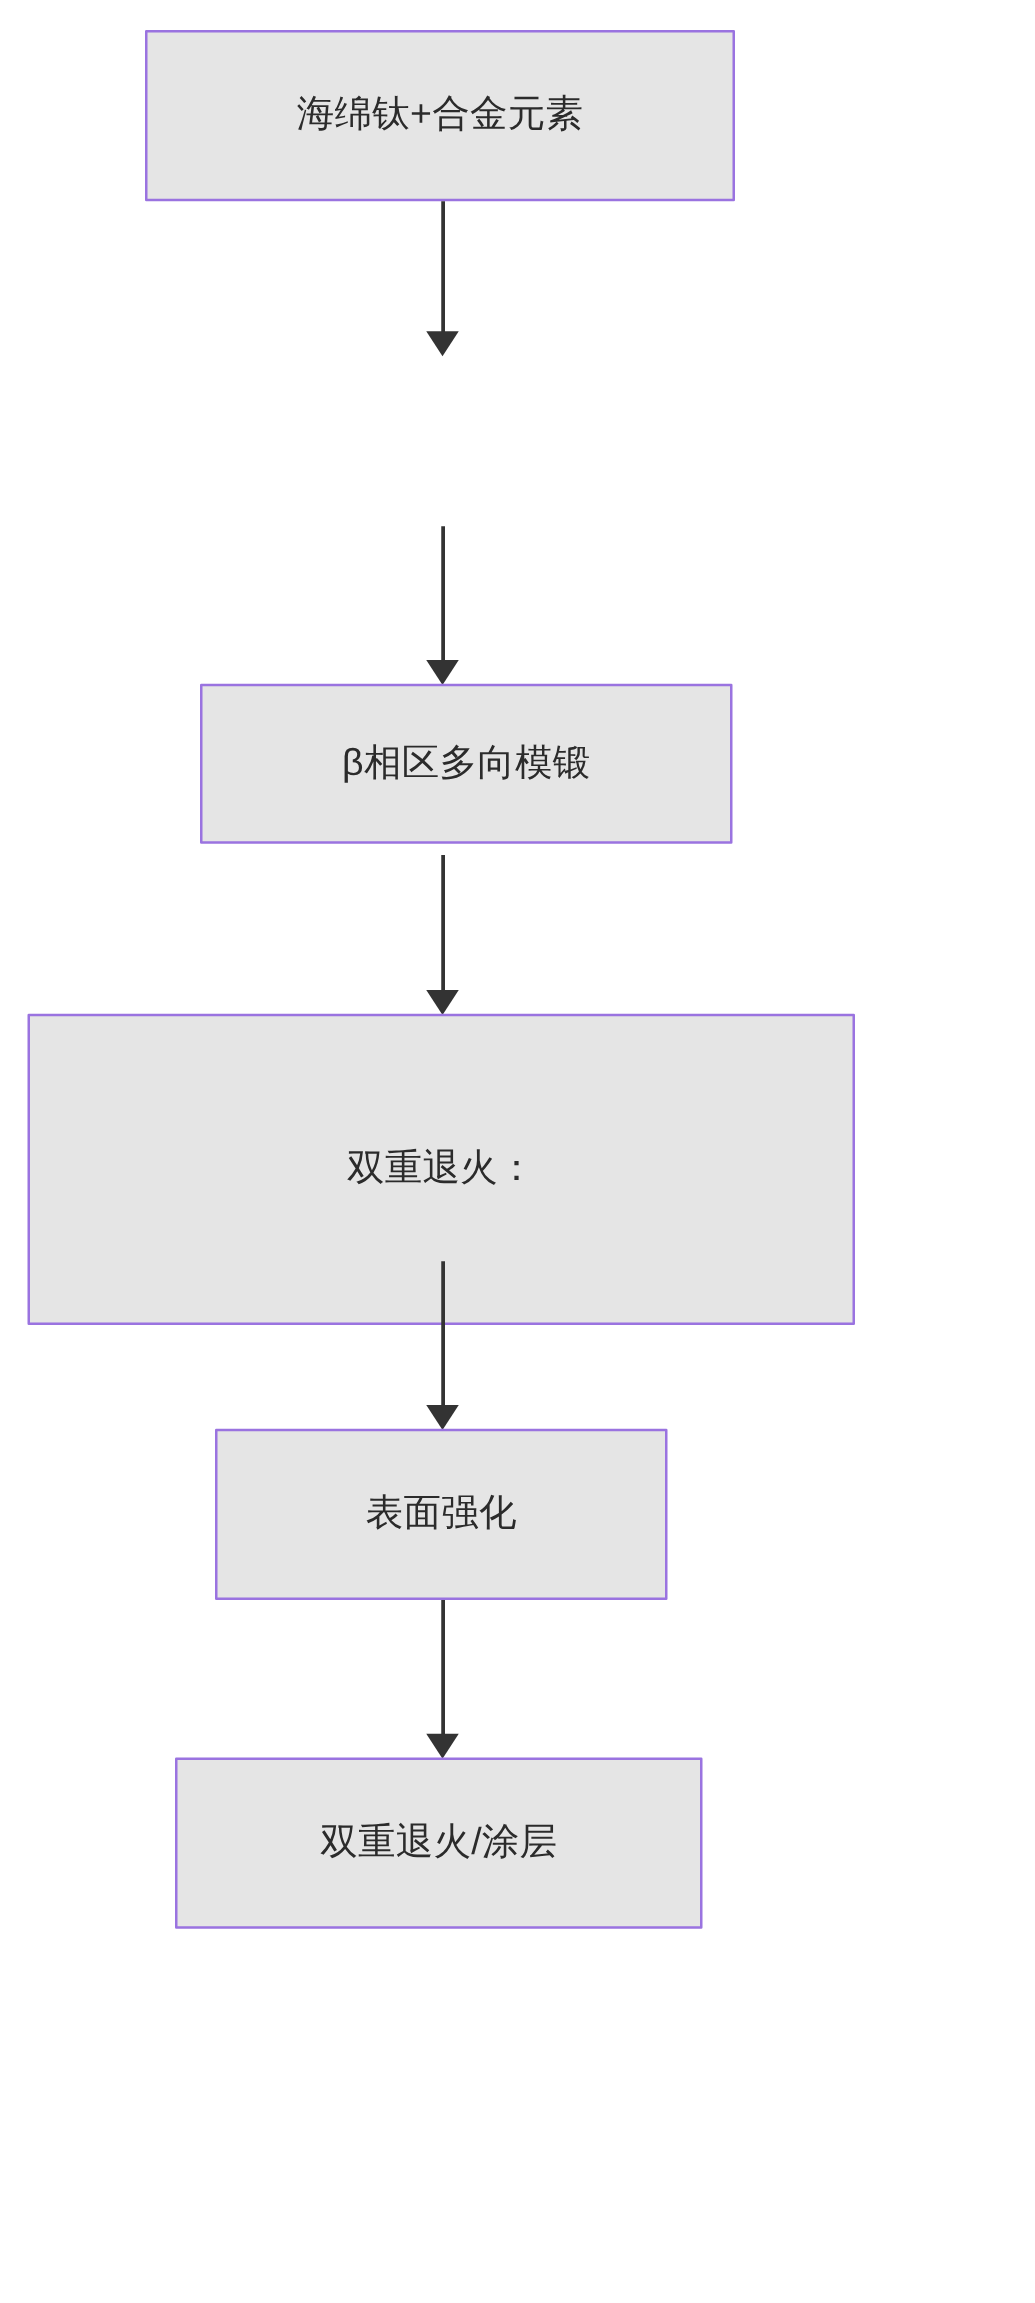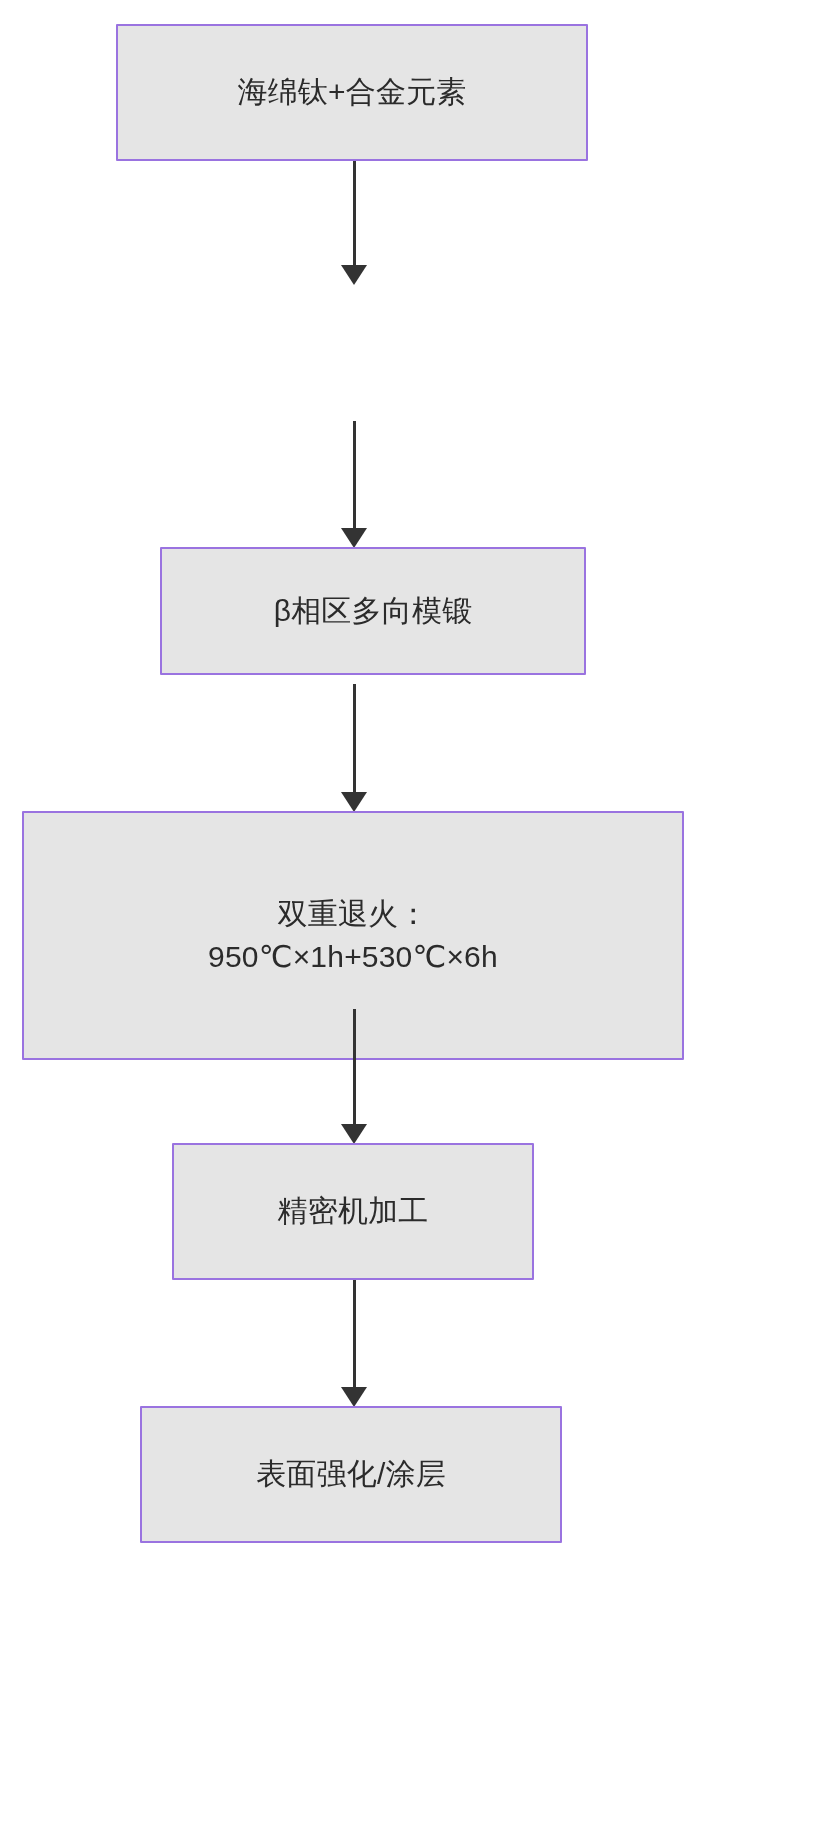--- a/index.html
+++ b/index.html
@@ -103,34 +103,33 @@
     <span class="line">β相区多向模锻</span>
   </div>
 
   <div class="arrow" id="arrow-2">
     <span class="shaft"></span>
     <span class="head"></span>
   </div>
 
   <div class="node" id="node-3">
     <span class="line">双重退火：</span>
-    <span class="line">950℃×1h+530℃×6h</span>
   </div>
 
   <div class="arrow" id="arrow-3">
     <span class="shaft"></span>
     <span class="head"></span>
   </div>
 
   <div class="node" id="node-4">
-    <span class="line">精密机加工</span>
+    <span class="line">表面强化</span>
   </div>
 
   <div class="arrow" id="arrow-4">
     <span class="shaft"></span>
     <span class="head"></span>
   </div>
 
   <div class="node" id="node-5">
-    <span class="line">表面强化/涂层</span>
+    <span class="line">双重退火/涂层</span>
   </div>
 
 </div>
 
 </body></html>

